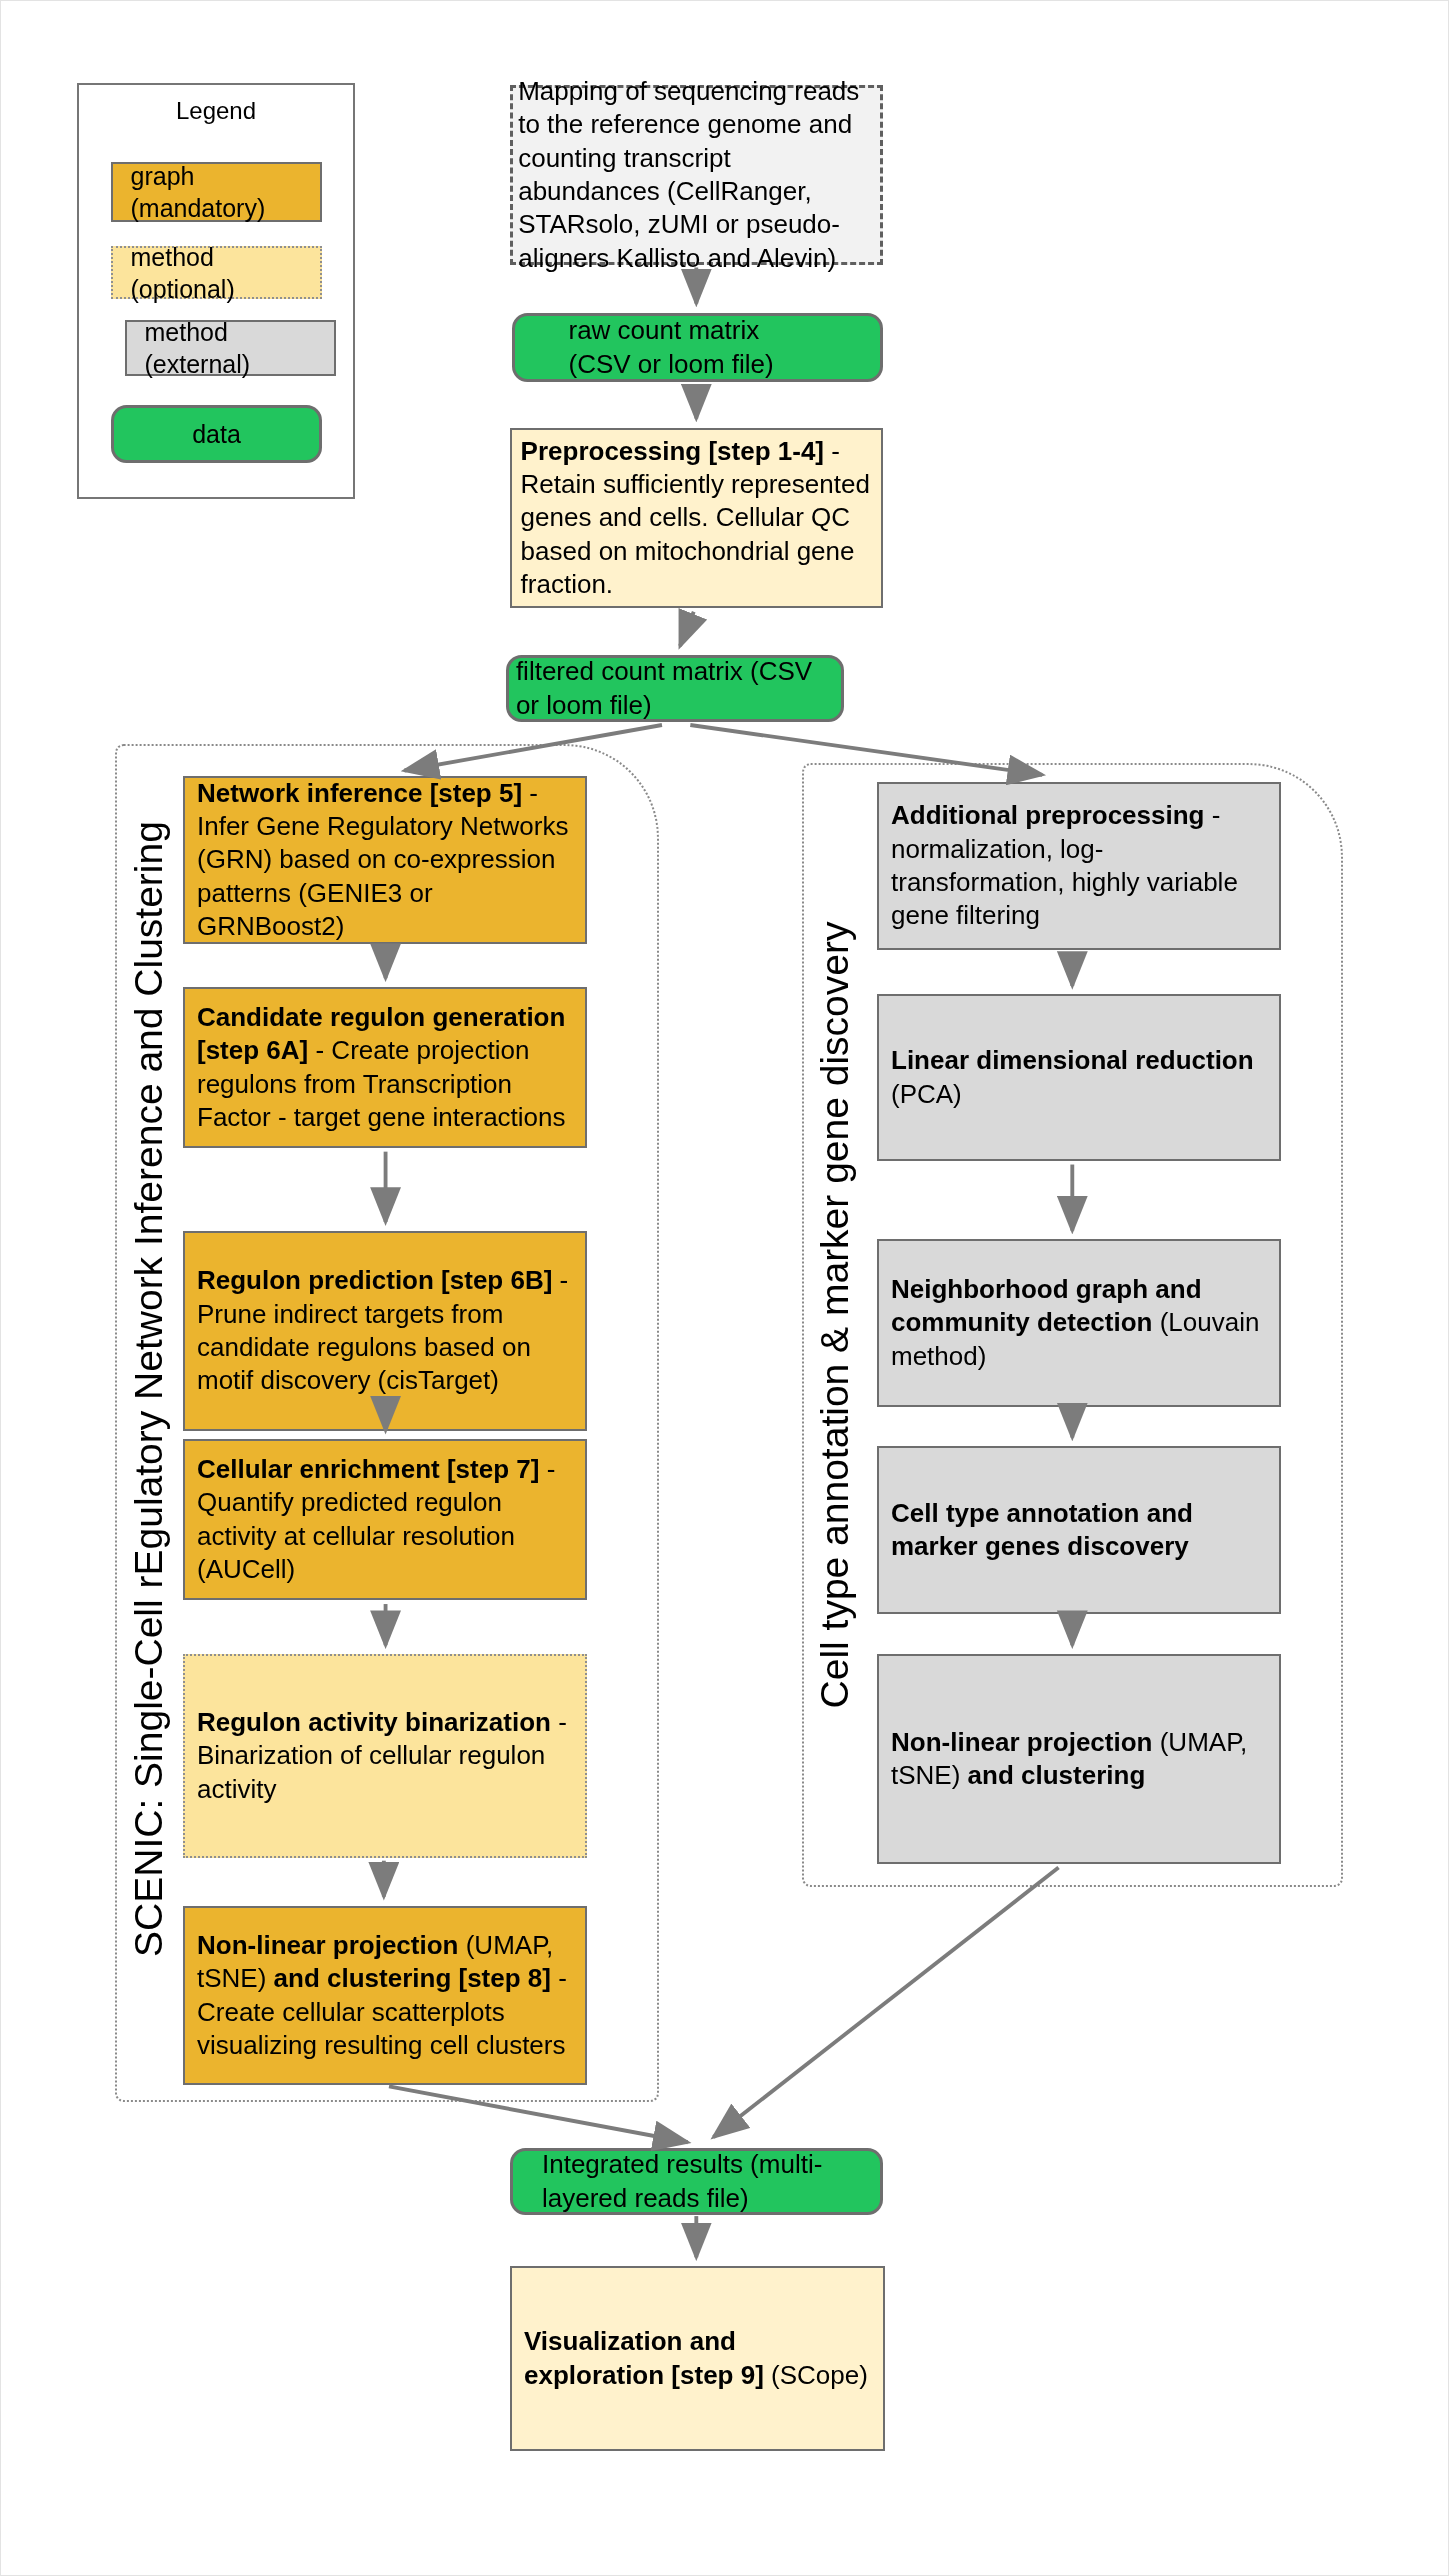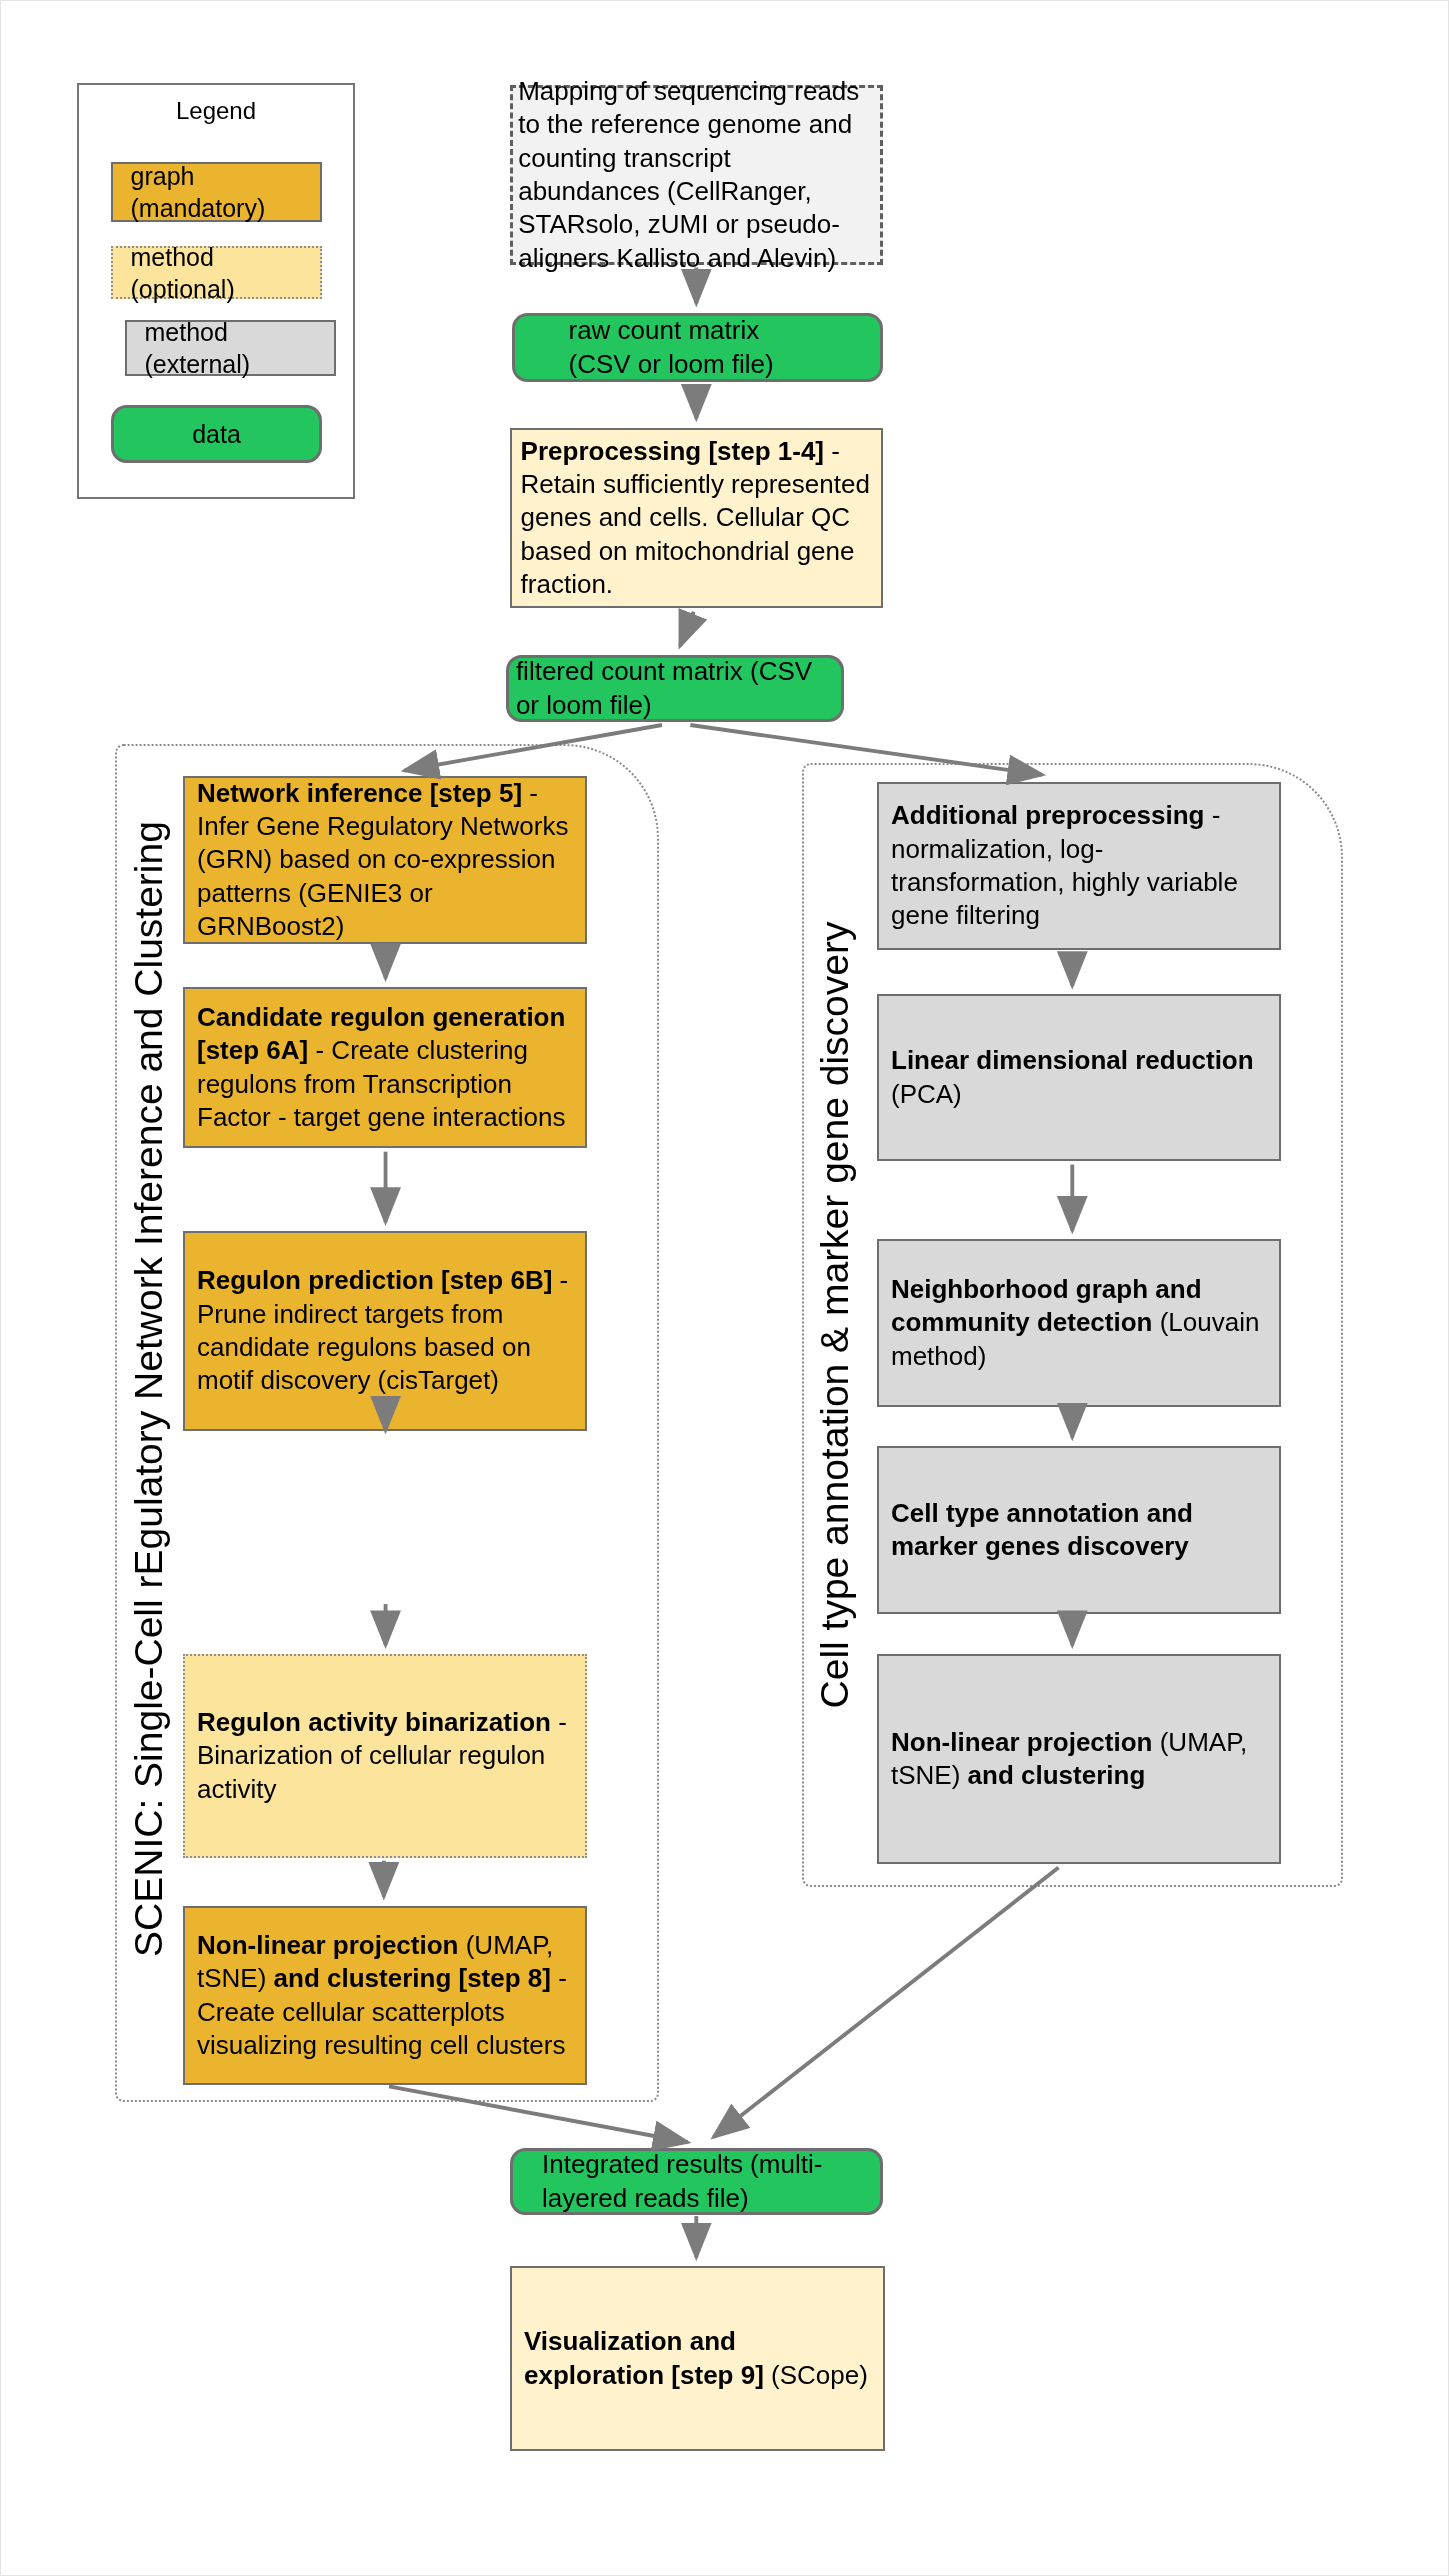--- a/index.html
+++ b/index.html
@@ -73,27 +73,30 @@
   <div class="container" style="left:801px;top:762px;width:541px;height:1124px;"></div>
 
   <div class="sidelabel" style="left:-522px;top:1364px;width:1340px;height:48px;">SCENIC: Single-Cell rEgulatory Network Inference and Clustering</div>
   <div class="sidelabel" style="left:276px;top:1290px;width:1116px;height:48px;">Cell type annotation &amp; marker gene discovery</div>
 
   <div class="box gold" style="left:182px;top:775px;width:404px;height:168px;">
     <div class="t"><span class="b">Network inference [step 5]</span><span> - Infer Gene Regulatory Networks (GRN) based on co-expression patterns (GENIE3 or GRNBoost2)</span></div>
   </div>
 
   <div class="box gold" style="left:182px;top:986px;width:404px;height:161px;">
-    <div class="t"><span class="b">Candidate regulon generation [step 6A]</span><span> - Create clustering regulons from Transcription Factor - target gene interactions</span></div>
+    <div class="t"><span class="b">Candidate regulon generation [step 6A]</span><span> - Create projection regulons from Transcription Factor - target gene interactions</span></div>
   </div>
 
   <div class="box gold" style="left:182px;top:1230px;width:404px;height:200px;">
     <div class="t"><span class="b">Regulon prediction [step 6B]</span><span> - Prune indirect targets from candidate regulons based on motif discovery (cisTarget)</span></div>
   </div>
 
+  <div class="box gold" style="left:182px;top:1438px;width:404px;height:161px;">
+    <div class="t"><span class="b">Cellular enrichment [step 7]</span><span> - Quantify predicted regulon activity at cellular resolution (AUCell)</span></div>
+  </div>
 
   <div class="box lightyellow" style="left:182px;top:1653px;width:404px;height:204px;">
     <div class="t"><span class="b">Regulon activity binarization</span><span> - Binarization of cellular regulon activity</span></div>
   </div>
 
   <div class="box gold" style="left:182px;top:1905px;width:404px;height:179px;">
     <div class="t"><span class="b">Non-linear projection</span><span> (UMAP, tSNE) </span><span class="b">and clustering [step 8]</span><span> - Create cellular scatterplots visualizing resulting cell clusters</span></div>
   </div>
 
   <div class="box grayfill" style="left:876px;top:781px;width:404px;height:168px;">

